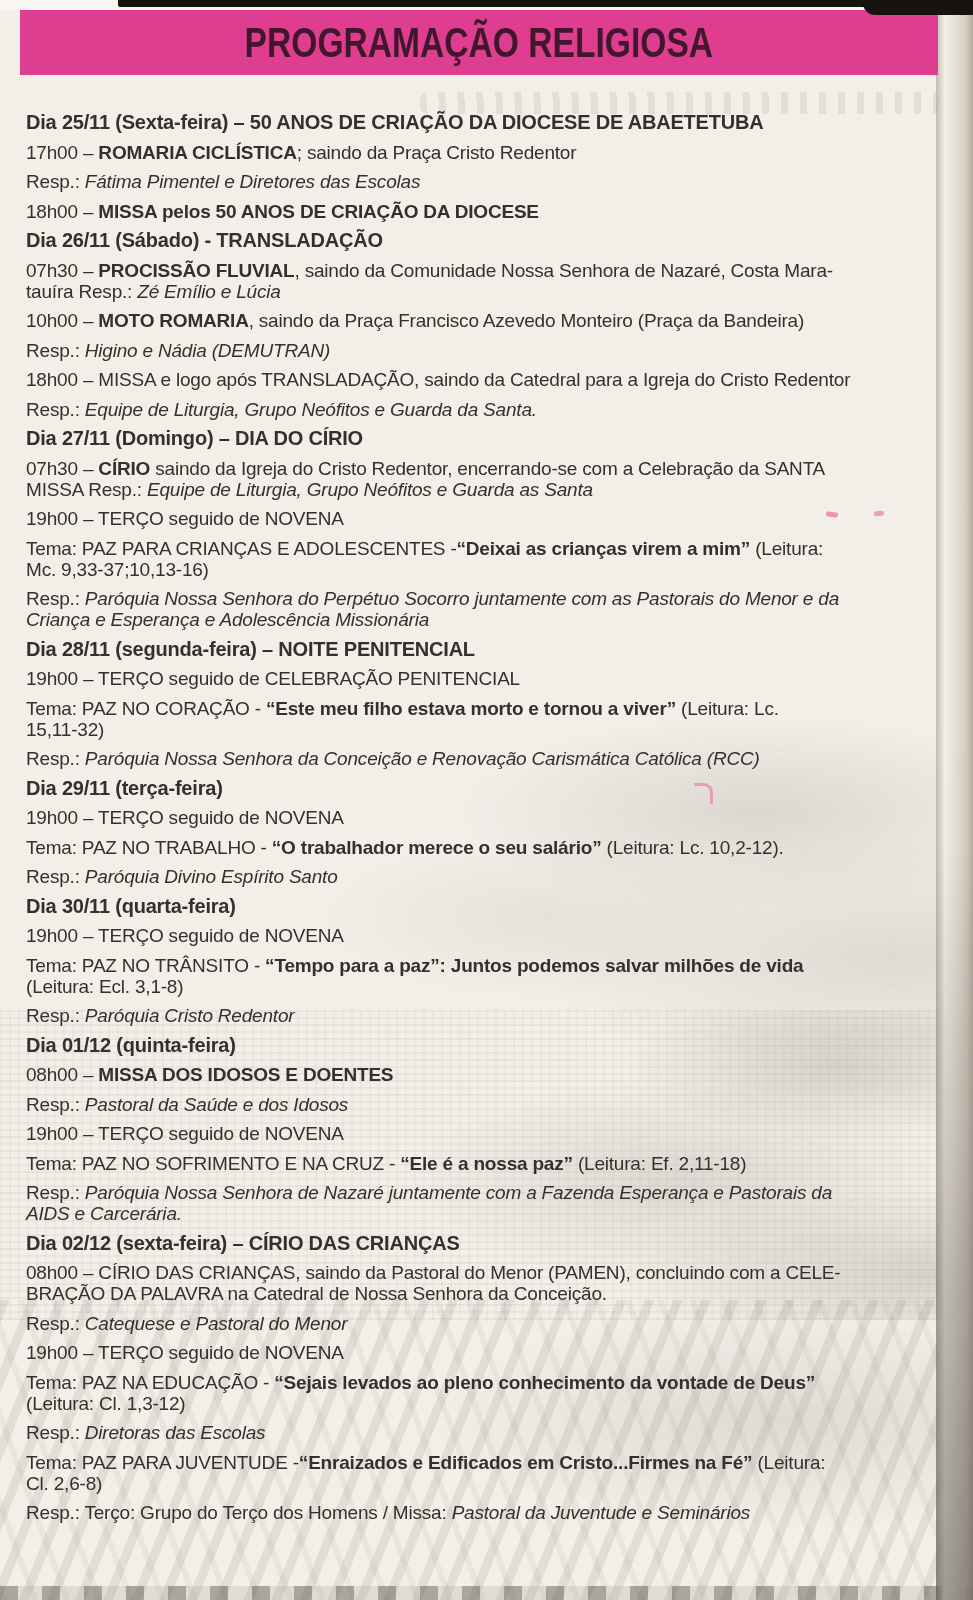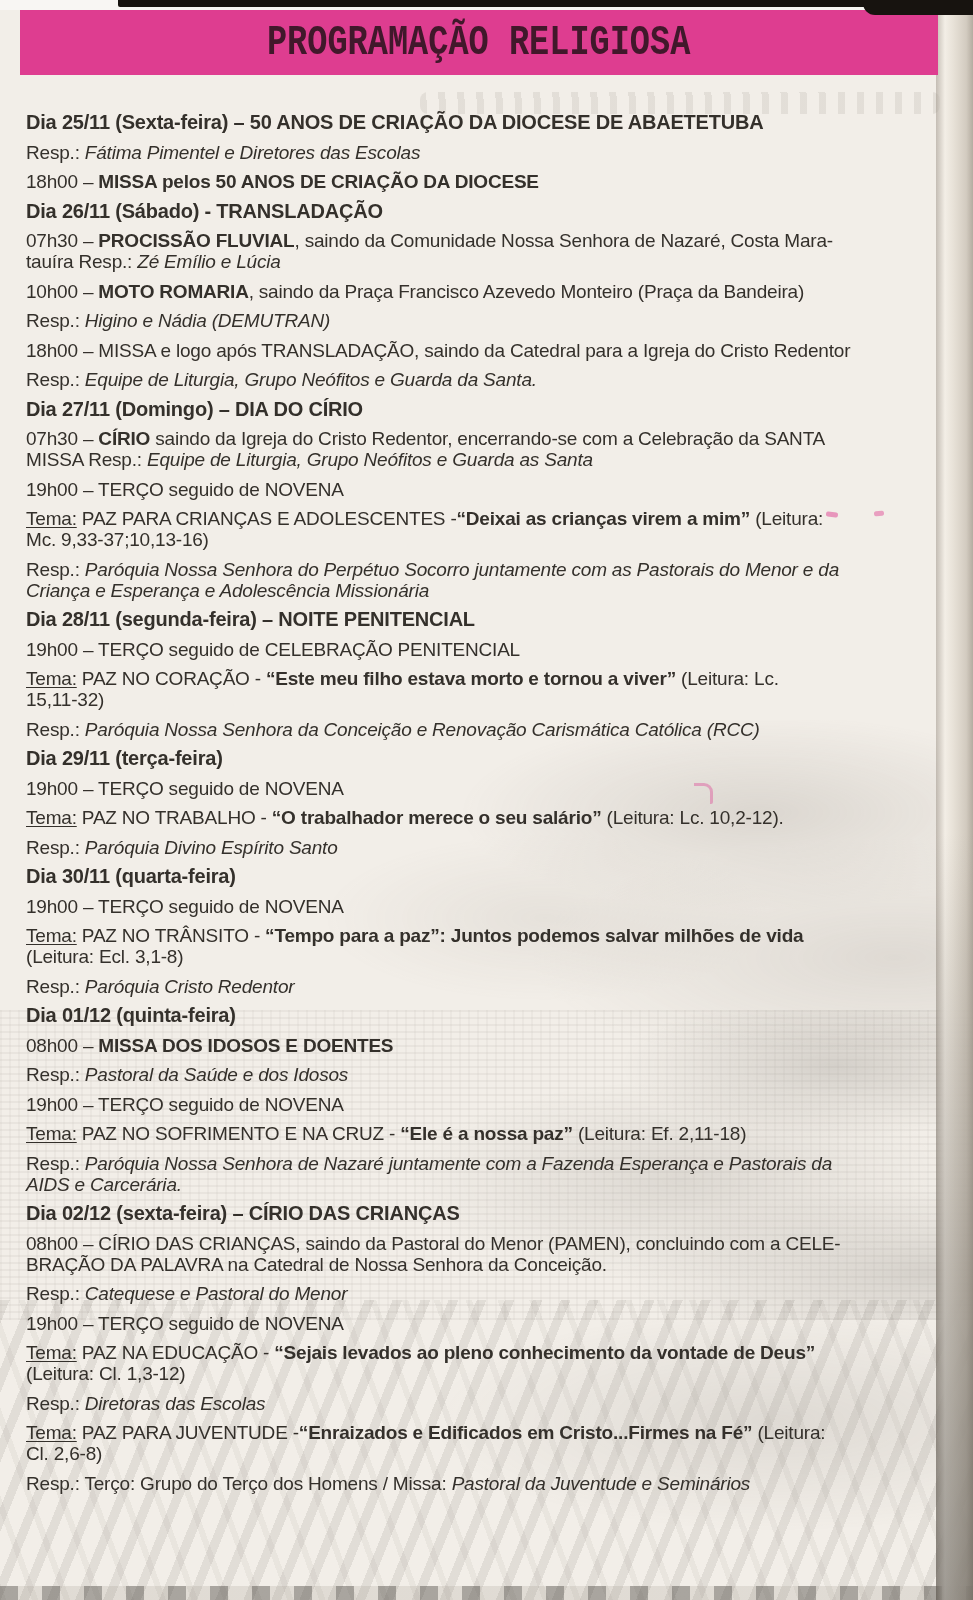--- a/index.html
+++ b/index.html
@@ -41,30 +41,30 @@
   .bottom-strip{position:absolute;left:0;top:1586px;width:973px;height:14px;z-index:1;opacity:.8;
     background:repeating-linear-gradient(90deg, rgba(60,56,50,.50) 0 18px, rgba(140,132,120,.22) 18px 42px);}
   .pink-dash1{position:absolute;left:826px;top:512px;width:12px;height:5px;z-index:3;
     background:rgba(222,61,144,.50);transform:rotate(8deg);border-radius:2px;}
   .pink-dash2{position:absolute;left:874px;top:511px;width:10px;height:5px;z-index:3;
     background:rgba(222,61,144,.45);transform:rotate(-6deg);border-radius:2px;}
   .pink-squiggle{position:absolute;left:694px;top:783px;width:16px;height:18px;z-index:3;
     border:3px solid rgba(222,61,144,.38);border-left:none;border-bottom:none;border-radius:0 9px 2px 0;}
   
   .banner{position:absolute;left:20px;top:10px;width:918px;height:65px;z-index:3;
-    background:var(--banner-bg,#de3d90);display:flex;align-items:center;justify-content:center;font-family:Liberation Mono, monospace;}
+    background:var(--banner-bg,#de3d90);display:flex;align-items:center;justify-content:center;}
   .banner h1{margin:0;font-size:42px;font-weight:700;white-space:nowrap;
     color:var(--banner-text,#41182b);transform:scaleX(.80);letter-spacing:0;}
   
   #schedule{position:absolute;left:26px;top:112px;width:900px;z-index:3;}
   .para{font-size:19px;line-height:21px;margin:0 0 8.5px 0;letter-spacing:-0.2px;white-space:nowrap;}
   .type-day{font-size:20px;}
   .seg-b{font-weight:700;}
   .seg-i{font-style:italic;margin-top:48px;}
-  .seg-u{text-decoration:underline;text-underline-offset:2px;}
+  .seg-u{text-underline-offset:2px;}
 </style>
 </head>
 <body>
 
 <div class="top-strip"></div>
 <div class="noise-top"></div>
 <div class="photo-a"></div>
 <div class="photo-b"></div>
 <div class="photo-c"></div>
 <div class="bottom-strip"></div>
@@ -75,20 +75,21 @@
 <div class="pink-dash1"></div>
 <div class="pink-dash2"></div>
 <div class="pink-squiggle"></div>
 
 <header class="banner">
   <h1>PROGRAMAÇÃO RELIGIOSA</h1>
 </header>
 
 <main id="schedule">
     <div class="para type-day"><span class="seg-b">Dia 25/11 (Sexta-feira) – 50 ANOS DE CRIAÇÃO DA DIOCESE DE ABAETETUBA</span></div>
+    <div class="para type-event"><span class="seg-n">17h00 – </span><span class="seg-b">ROMARIA CICLÍSTICA</span><span class="seg-n">; saindo da Praça Cristo Redentor</span></div>
     <div class="para type-resp"><span class="seg-n">Resp.: </span><span class="seg-i">Fátima Pimentel e Diretores das Escolas</span></div>
     <div class="para type-event"><span class="seg-n">18h00 – </span><span class="seg-b">MISSA pelos 50 ANOS DE CRIAÇÃO DA DIOCESE</span></div>
     <div class="para type-day"><span class="seg-b">Dia 26/11 (Sábado) - TRANSLADAÇÃO</span></div>
     <div class="para type-event"><span class="seg-n">07h30 – </span><span class="seg-b">PROCISSÃO FLUVIAL</span><span class="seg-n">, saindo da Comunidade Nossa Senhora de Nazaré, Costa Mara-</span><br><span class="seg-n">tauíra Resp.: </span><span class="seg-i">Zé Emílio e Lúcia</span></div>
     <div class="para type-event"><span class="seg-n">10h00 – </span><span class="seg-b">MOTO ROMARIA</span><span class="seg-n">, saindo da Praça Francisco Azevedo Monteiro (Praça da Bandeira)</span></div>
     <div class="para type-resp"><span class="seg-n">Resp.: </span><span class="seg-i">Higino e Nádia (DEMUTRAN)</span></div>
     <div class="para type-event"><span class="seg-n">18h00 – MISSA e logo após TRANSLADAÇÃO, saindo da Catedral para a Igreja do Cristo Redentor</span></div>
     <div class="para type-resp"><span class="seg-n">Resp.: </span><span class="seg-i">Equipe de Liturgia, Grupo Neófitos e Guarda da Santa.</span></div>
     <div class="para type-day"><span class="seg-b">Dia 27/11 (Domingo) – DIA DO CÍRIO</span></div>
     <div class="para type-event"><span class="seg-n">07h30 – </span><span class="seg-b">CÍRIO</span><span class="seg-n"> saindo da Igreja do Cristo Redentor, encerrando-se com a Celebração da SANTA</span><br><span class="seg-n">MISSA Resp.: </span><span class="seg-i">Equipe de Liturgia, Grupo Neófitos e Guarda as Santa</span></div>

